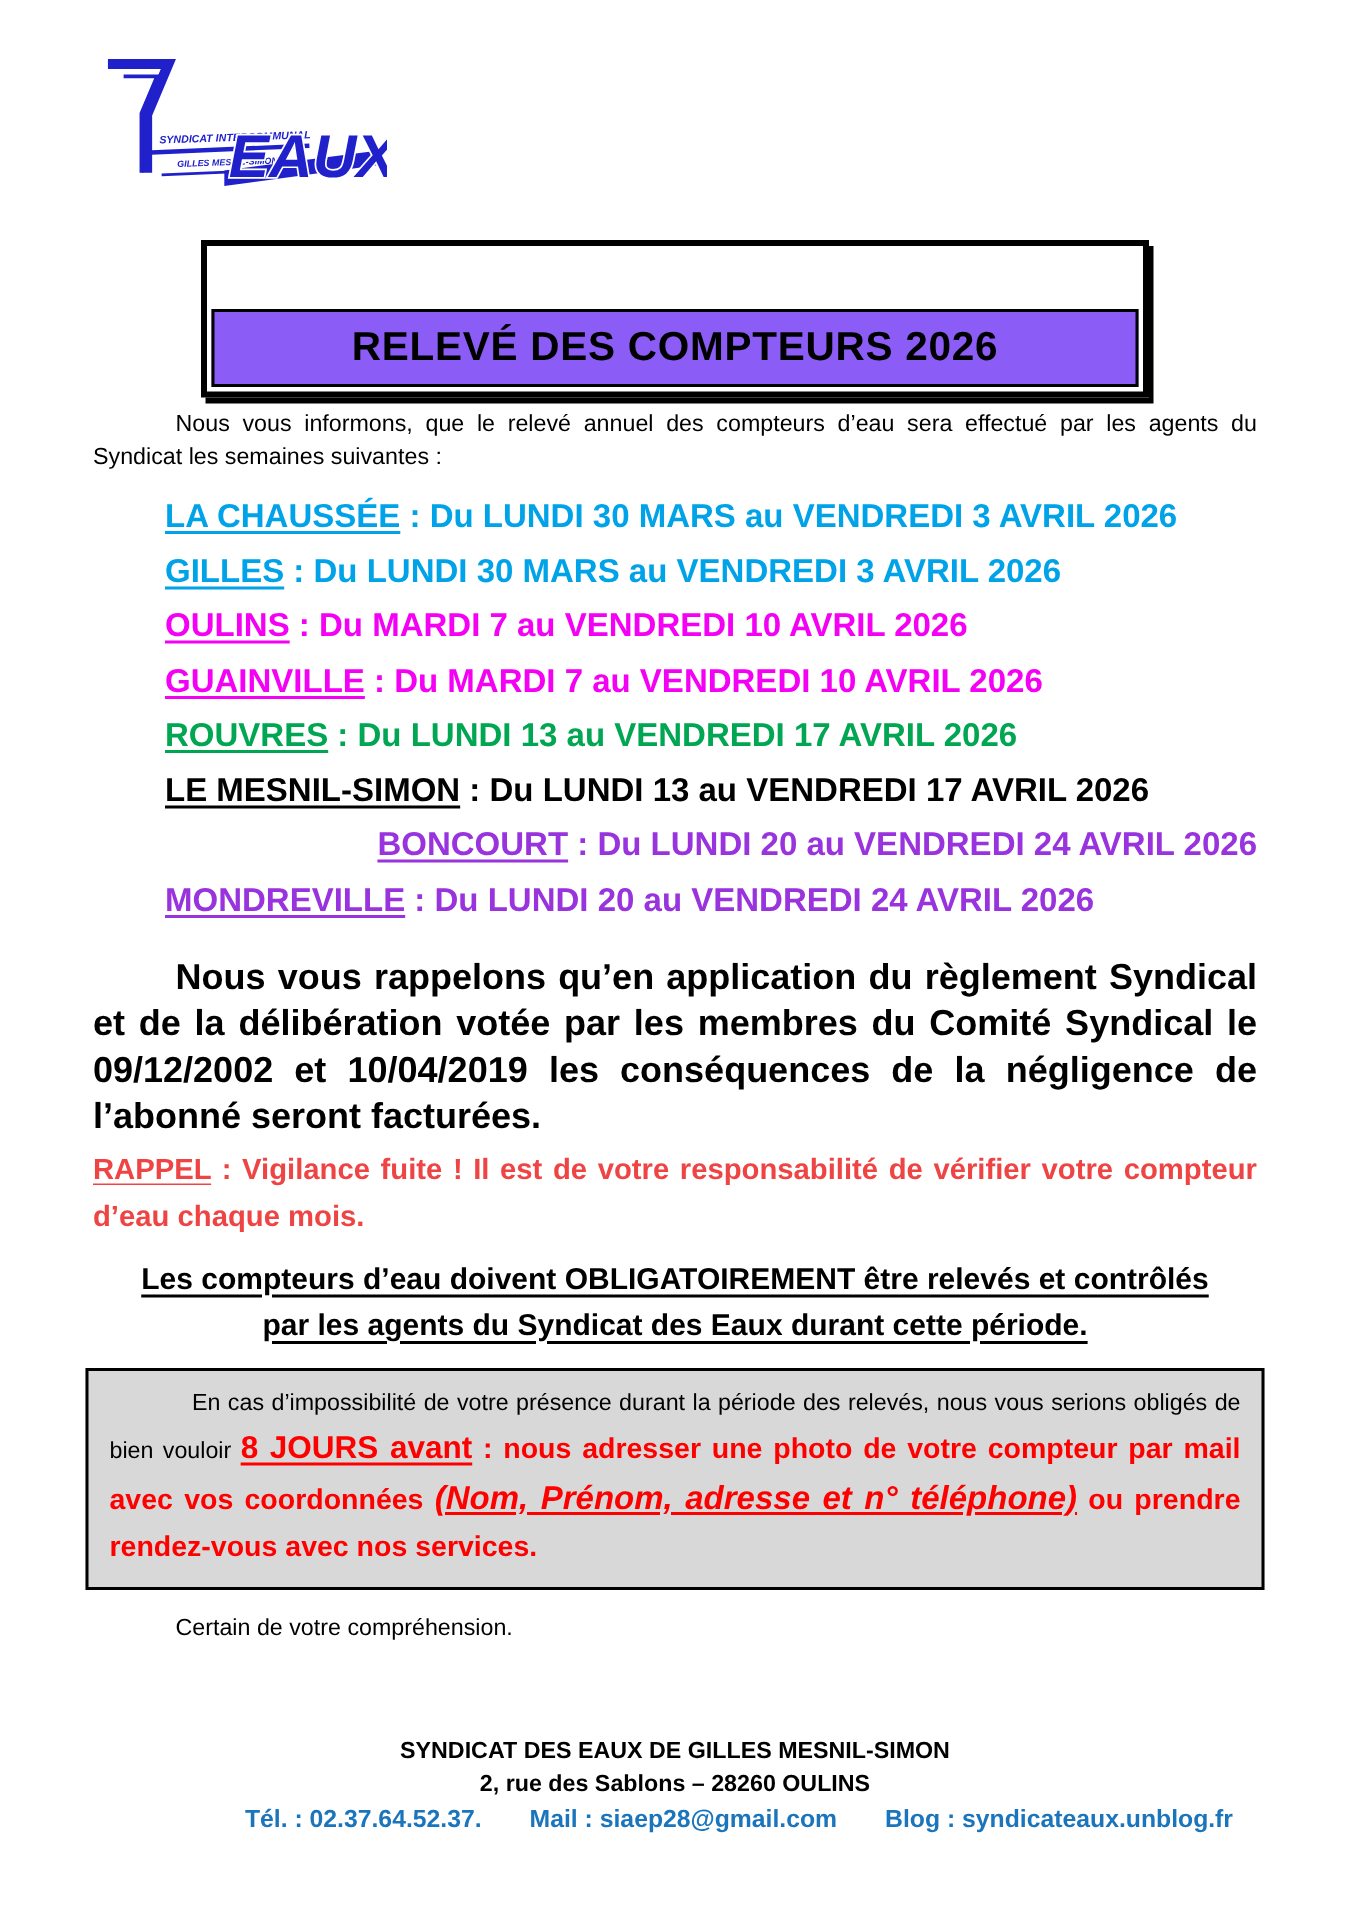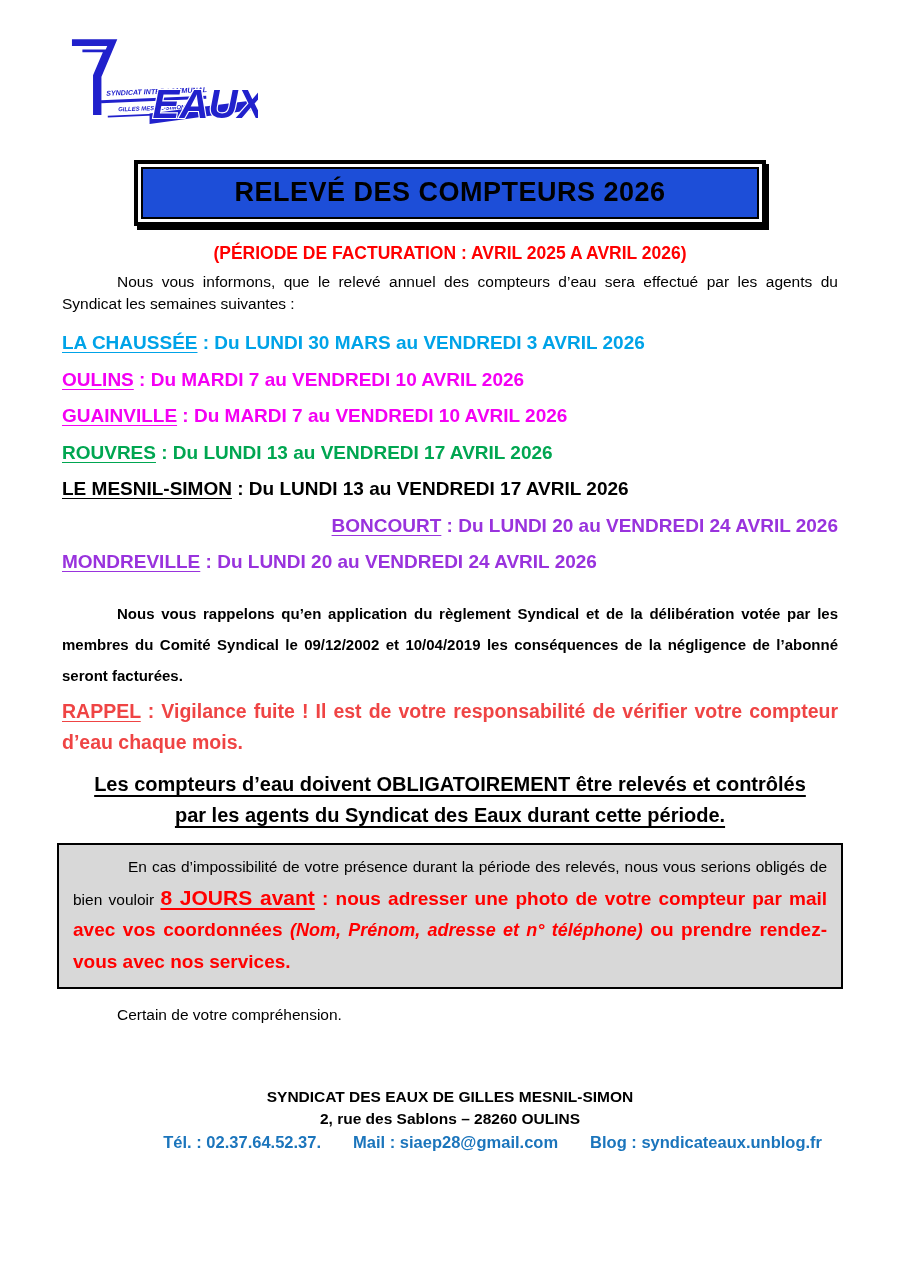--- a/index.html
+++ b/index.html
@@ -29,49 +29,49 @@
     margin-top: 17px; text-align: center;
     font-size: 17.5px; font-weight: bold;
   }
 
   .intro {
     margin-top: 7px; font-size: 15.5px; line-height: 22px;
     text-align: justify; text-indent: 55px;
   }
 
   .schedule { margin-top: 16px; }
-  .sched-row { font-size: 19px; font-weight: bold; line-height: 24px; margin-bottom: 12.5px; }
+  .sched-row { font-size: 22px; font-weight: bold; line-height: 24px; margin-bottom: 12.5px; margin-left: 48px; }
   .sched-town { text-decoration: underline; text-underline-offset: 3px; }
 
   .access-note { margin-top: 28px; text-align: justify; line-height: 31px; text-indent: 55px; }
   .access-prefix { font-size: 15.5px; }
   .access-highlight { font-size: 19px; font-weight: bold; text-decoration: underline; text-underline-offset: 3px; }
 
   .regulation {
-    margin-top: 24px; font-size: 15px; font-weight: bold;
+    margin-top: 24px; font-size: 24px; font-weight: bold;
     line-height: 31px; text-align: justify; text-indent: 55px;
   }
 
   .rappel { margin-top: 5px; font-size: 19.5px; font-weight: bold; line-height: 31px; text-align: justify; }
   .rappel-label { text-decoration: underline; text-underline-offset: 3px; }
 
   .obligation {
     margin: 11px 30px 0 30px; font-size: 20px; font-weight: bold;
     text-align: center; line-height: 31px;
     text-decoration: underline; text-underline-offset: 4px;
   }
 
   .notice-box {
     margin: 12px 57px 0 57px; border: 2px solid #000;
     padding: 7px 14px 9px 14px; text-align: justify; line-height: 30.5px; text-indent: 55px;
   }
   .nb-intro { font-size: 15.5px; }
   .nb-deadline { font-size: 21px; font-weight: bold; text-decoration: underline; text-underline-offset: 3px; }
   .nb-action { font-size: 19px; font-weight: bold; }
-  .nb-details { font-size: 18px; font-weight: bold; font-style: italic; }
+  .nb-details { font-size: 22px; font-weight: bold; font-style: italic; text-decoration: underline; }
   .nb-alt { font-size: 19px; font-weight: bold; }
 
   .closing { margin-top: 17px; font-size: 15.5px; text-indent: 55px; }
 
   .footer { margin-top: 62px; text-align: center; }
   .footer-org, .footer-address { font-size: 15.5px; font-weight: bold; line-height: 22px; }
   .footer-contact { font-size: 16.5px; font-weight: bold; line-height: 24px; }
   .footer-contact span { margin: 0 16px; }
 </style>
 </head>
@@ -88,30 +88,30 @@
         <path d="M60 108 L200 102" stroke-width="2.5"></path>
       </g>
       <polygon points="116,104 256,86 256,99 116,118" fill="currentColor"></polygon>
       <text x="58" y="80" font-size="9.5" font-style="italic" font-weight="bold" fill="currentColor" transform="rotate(-2 58 80)">SYNDICAT INTERCOMMUNAL</text>
       <text x="74" y="101" font-size="8" font-style="italic" font-weight="bold" fill="currentColor" transform="rotate(-2 74 101)">GILLES MESNIL-SIMON</text>
       <text x="120" y="110" font-size="54" font-style="italic" font-weight="bold" fill="currentColor" stroke="#ffffff" stroke-width="3" paint-order="stroke">EAUX</text>
     </svg>
   </div>
 
   <div class="title-box">
-    <div class="title-inner" style="background-color: #1d4ed8;">RELEVÉ DES COMPTEURS 2026</div>
+    <div class="title-inner" style="background-color: #8b5cf6; margin-top: 39px;">RELEVÉ DES COMPTEURS 2026</div>
   </div>
 
   <div class="content">
-    <div class="subtitle" style="color: rgb(255, 0, 0);">(PÉRIODE DE FACTURATION : AVRIL 2025 A AVRIL 2026)</div>
 
     <p class="intro">Nous vous informons, que le relevé annuel des compteurs d’eau sera effectué par les agents du Syndicat les semaines suivantes :</p>
 
     <div class="schedule">
       <div class="sched-row" style="color: rgb(0, 163, 232);"><span class="sched-town">LA CHAUSSÉE</span><span class="sched-dates"> : Du LUNDI 30 MARS au VENDREDI 3 AVRIL 2026</span></div>
+      <div class="sched-row" style="color: rgb(0, 163, 232);"><span class="sched-town">GILLES</span><span class="sched-dates"> : Du LUNDI 30 MARS au VENDREDI 3 AVRIL 2026</span></div>
       <div class="sched-row" style="color: rgb(244, 0, 244);"><span class="sched-town">OULINS</span><span class="sched-dates"> : Du MARDI 7 au VENDREDI 10 AVRIL 2026</span></div>
       <div class="sched-row" style="color: rgb(244, 0, 244);"><span class="sched-town">GUAINVILLE</span><span class="sched-dates"> : Du MARDI 7 au VENDREDI 10 AVRIL 2026</span></div>
       <div class="sched-row" style="color: rgb(0, 166, 81);"><span class="sched-town">ROUVRES</span><span class="sched-dates"> : Du LUNDI 13 au VENDREDI 17 AVRIL 2026</span></div>
       <div class="sched-row" style="color: #000000;"><span class="sched-town">LE MESNIL-SIMON</span><span class="sched-dates"> : Du LUNDI 13 au VENDREDI 17 AVRIL 2026</span></div>
       <div class="sched-row" style="color: rgb(153, 51, 221); text-align: right;"><span class="sched-town">BONCOURT</span><span class="sched-dates"> : Du LUNDI 20 au VENDREDI 24 AVRIL 2026</span></div>
       <div class="sched-row" style="color: rgb(153, 51, 221);"><span class="sched-town">MONDREVILLE</span><span class="sched-dates"> : Du LUNDI 20 au VENDREDI 24 AVRIL 2026</span></div>
     </div>
 
 
     <p class="regulation">Nous vous rappelons qu’en application du règlement Syndical et de la délibération votée par les membres du Comité Syndical le 09/12/2002 et 10/04/2019 les conséquences de la négligence de l’abonné seront facturées.</p>

